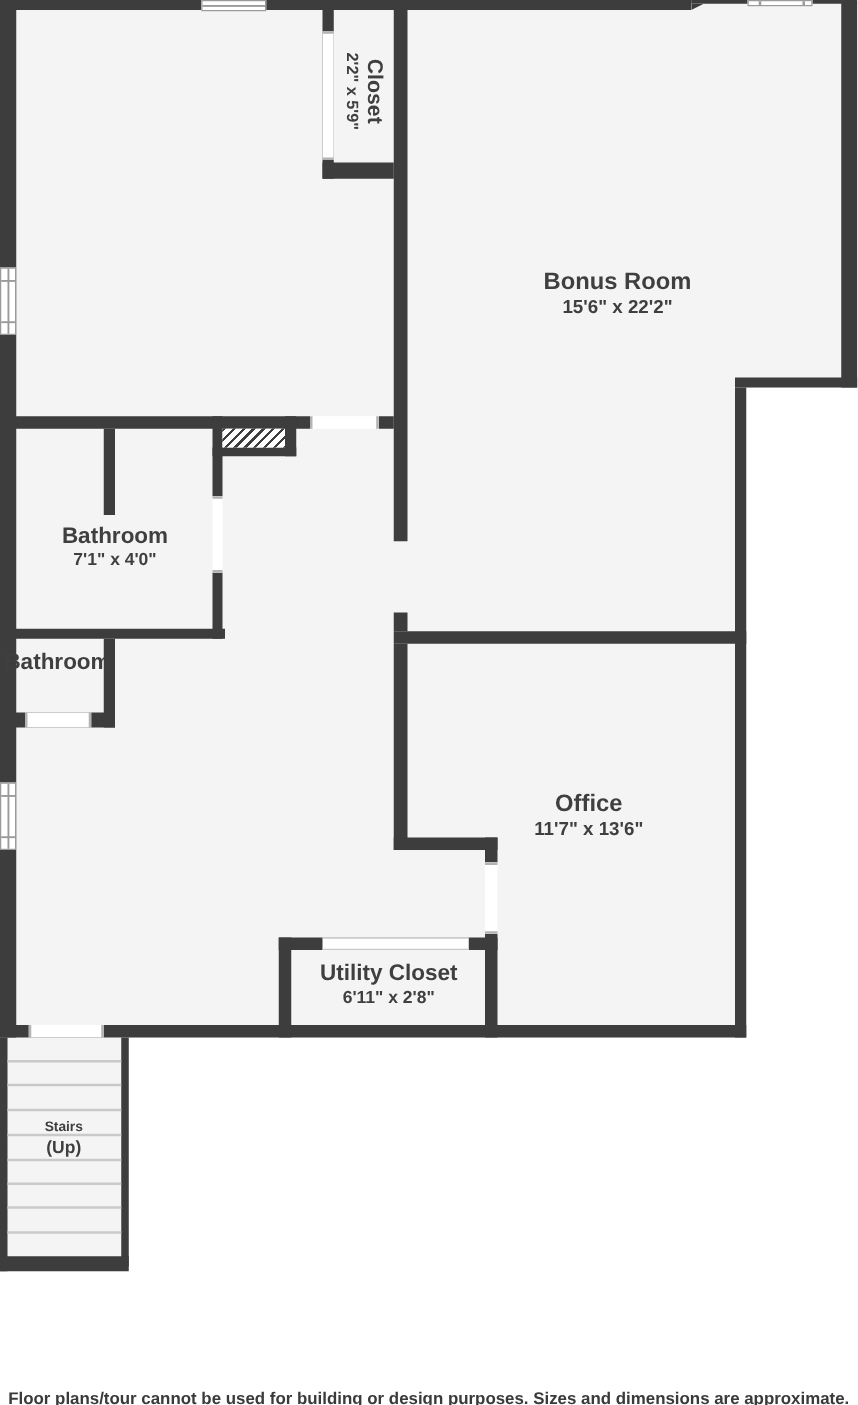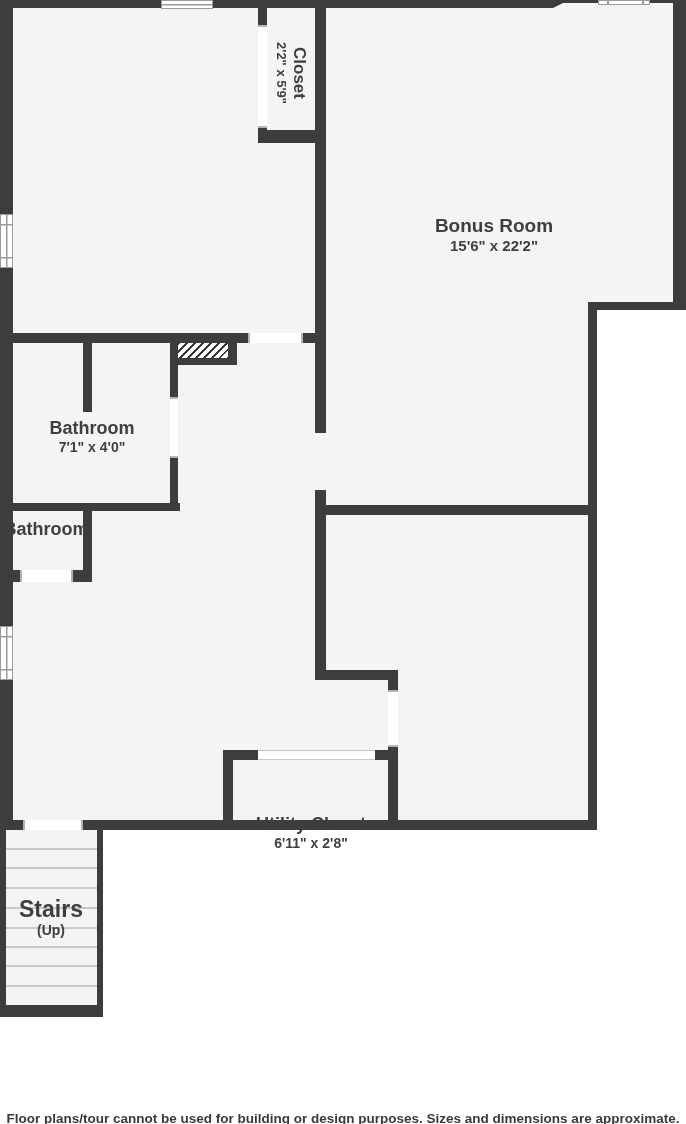--- a/index.html
+++ b/index.html
@@ -35,21 +35,21 @@
   .hatch{
     position:absolute;
     background:repeating-linear-gradient(135deg,#3d3d3d 0 1.8px,#ffffff 1.8px 5.6px);
   }
   .tread{position:absolute;left:6px;width:91px;height:2px;background:#c9c9c9;}
   .room-label{position:absolute;text-align:center;transform:translateX(-50%);white-space:nowrap;}
   .room-name{font-size:19px;font-weight:700;line-height:1.15;}
   .room-dims{font-size:15px;font-weight:600;line-height:1.2;}
   .sm .room-name{font-size:18px;}
   .sm .room-dims{font-size:14px;}
-  .xs .room-name{font-size:23px;}
+  .xs .room-name{font-size:11px;}
   .xs .room-dims{font-size:14px;font-weight:700;}
   .rot{position:absolute;transform:translate(-50%,-50%) rotate(90deg);text-align:center;white-space:nowrap;}
   .rot .room-name{font-size:17px;font-weight:700;line-height:1.1;}
   .rot .room-dims{font-size:13px;font-weight:600;line-height:1.25;}
   .footer{
     position:absolute;left:0;top:1111px;width:686px;text-align:center;
     font-size:13.5px;font-weight:700;color:#3a3a3a;
   }
 </style>
 </head>
@@ -132,22 +132,26 @@
 
   <div class="room-label sm" style="left:92px;top:418px;">
     <div class="room-name">Bathroom</div>
     <div class="room-dims">7'1" x 4'0"</div>
   </div>
 
   <div class="room-label sm" style="left:46px;top:519px;">
     <div class="room-name">Bathroom</div>
   </div>
 
+  <div class="room-label" style="left:471px;top:633px;">
+    <div class="room-name">Office</div>
+    <div class="room-dims">11'7" x 13'6"</div>
+  </div>
 
-  <div class="room-label sm" style="left:311px;top:768px;margin-top:46px;">
+  <div class="room-label sm" style="left:311px;top:768px;">
     <div class="room-name">Utility Closet</div>
     <div class="room-dims">6'11" x 2'8"</div>
   </div>
 
   <div class="room-label xs" style="left:51px;top:896px;">
     <div class="room-name">Stairs</div>
     <div class="room-dims">(Up)</div>
   </div>
 
   <div class="footer">Floor plans/tour cannot be used for building or design purposes. Sizes and dimensions are approximate.</div>

